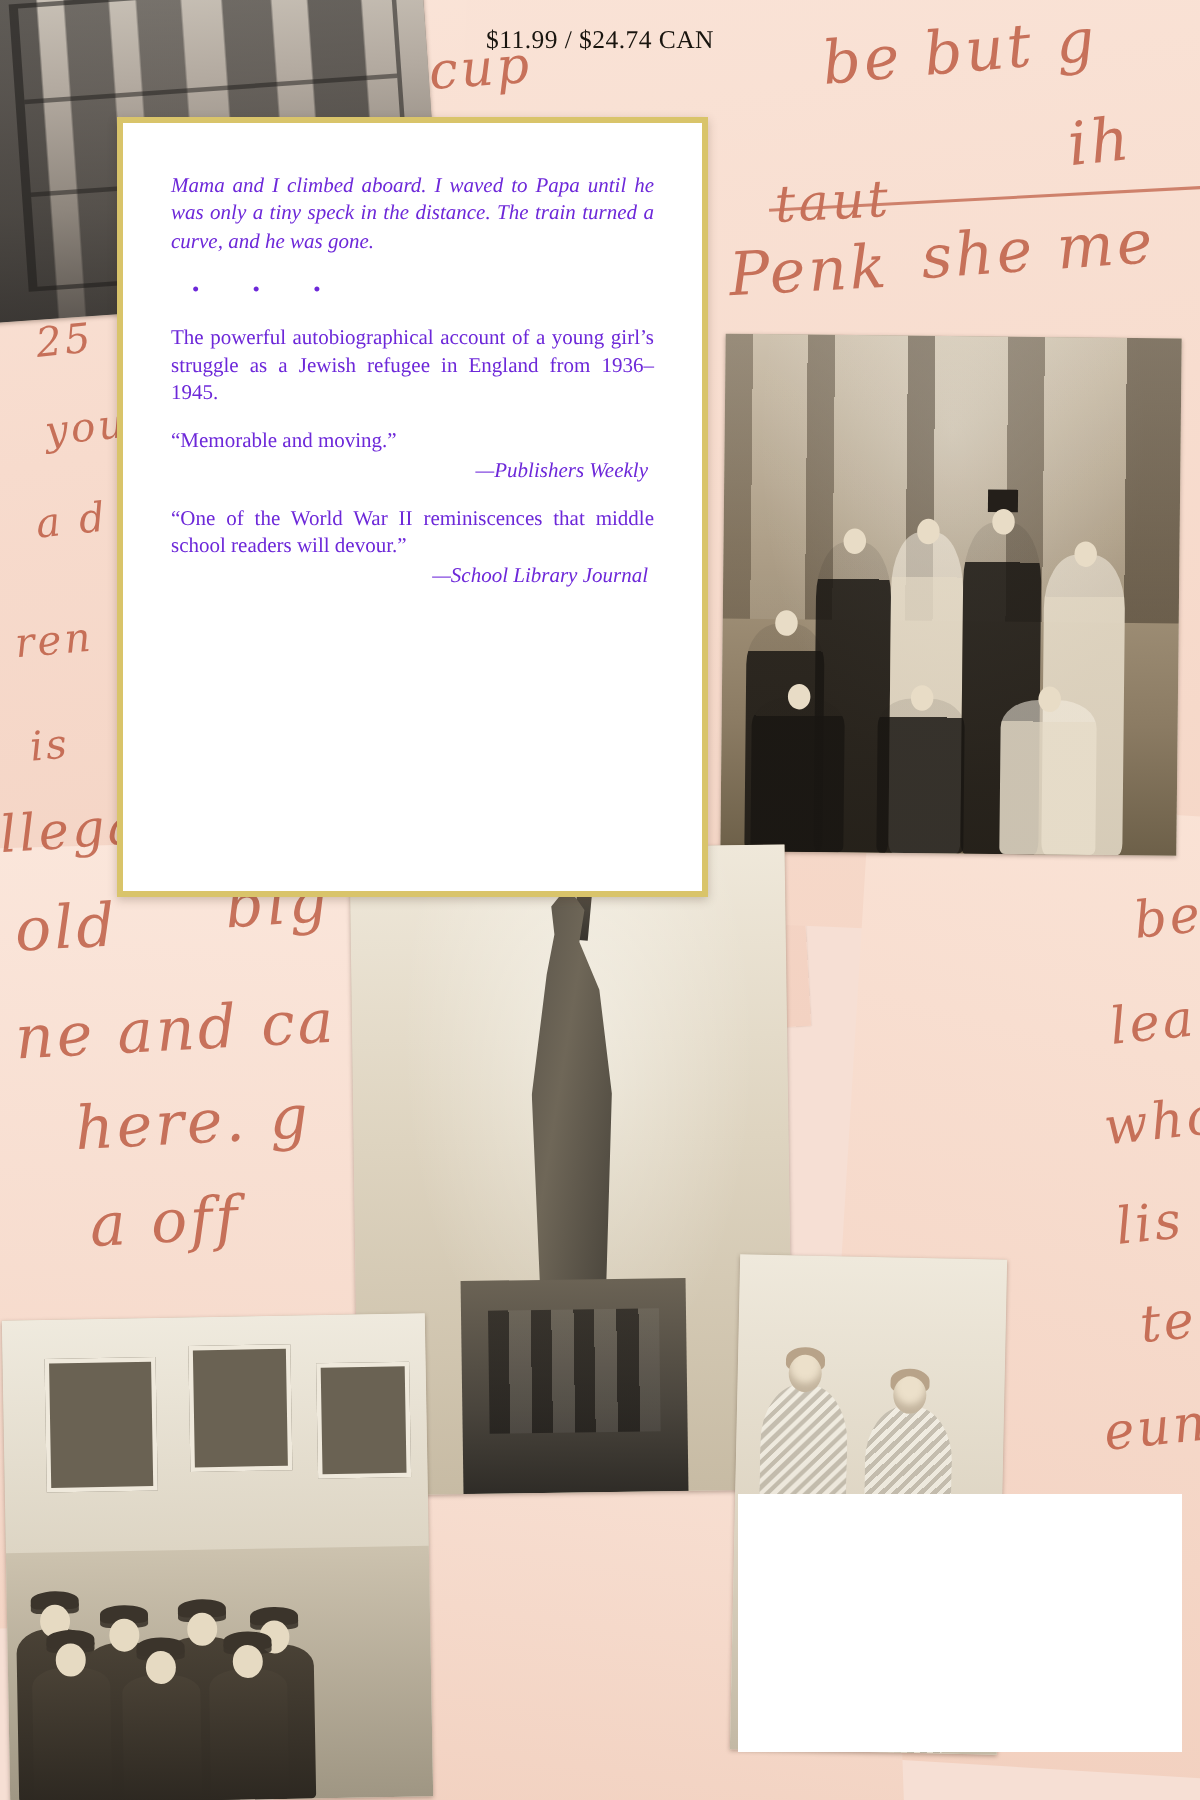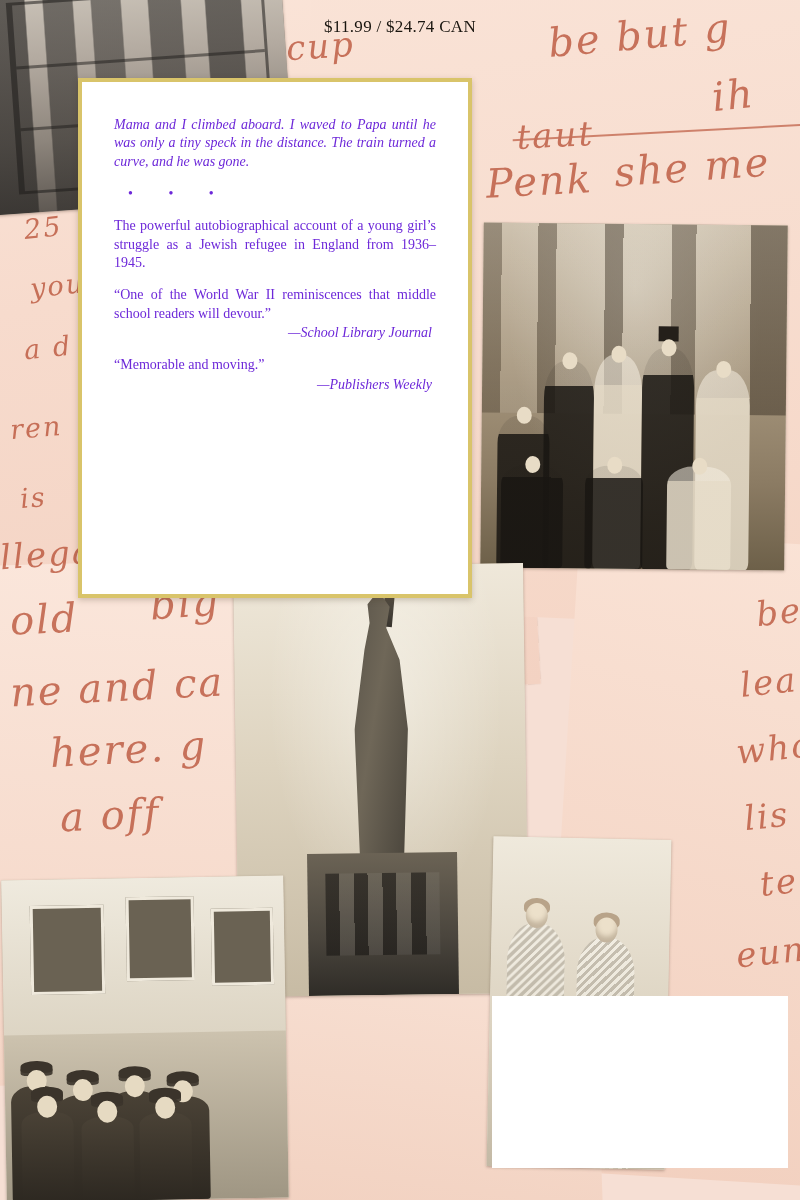--- a/index.html
+++ b/index.html
@@ -451,23 +451,23 @@
   <div id="label-blank"></div>
 
   <div class="price">$11.99 / $24.74 CAN</div>
 
   <div class="blurb-box">
     <div class="blurb-inner">
       <p class="quote-open">Mama and I climbed aboard. I waved to Papa until he was only a tiny speck in the distance. The train turned a curve, and he was gone.</p>
       <p class="dots">• • •</p>
       <p>The powerful autobiographical account of a young girl’s struggle as a Jewish refugee in England from 1936–1945.</p>
       <p>
+        <span>“Memorable and moving.”</span>
+        <span class="attrib nowrap-attrib">—Publishers Weekly</span>
+      </p>
+      <p>
         <span>“One of the World War II reminiscences that middle school readers will devour.”</span>
         <span class="attrib nowrap-attrib">—School Library Journal</span>
       </p>
-      <p>
-        <span>“Memorable and moving.”</span>
-        <span class="attrib nowrap-attrib">—Publishers Weekly</span>
-      </p>
     </div>
   </div>
 
 </div>
 
 </body></html>

